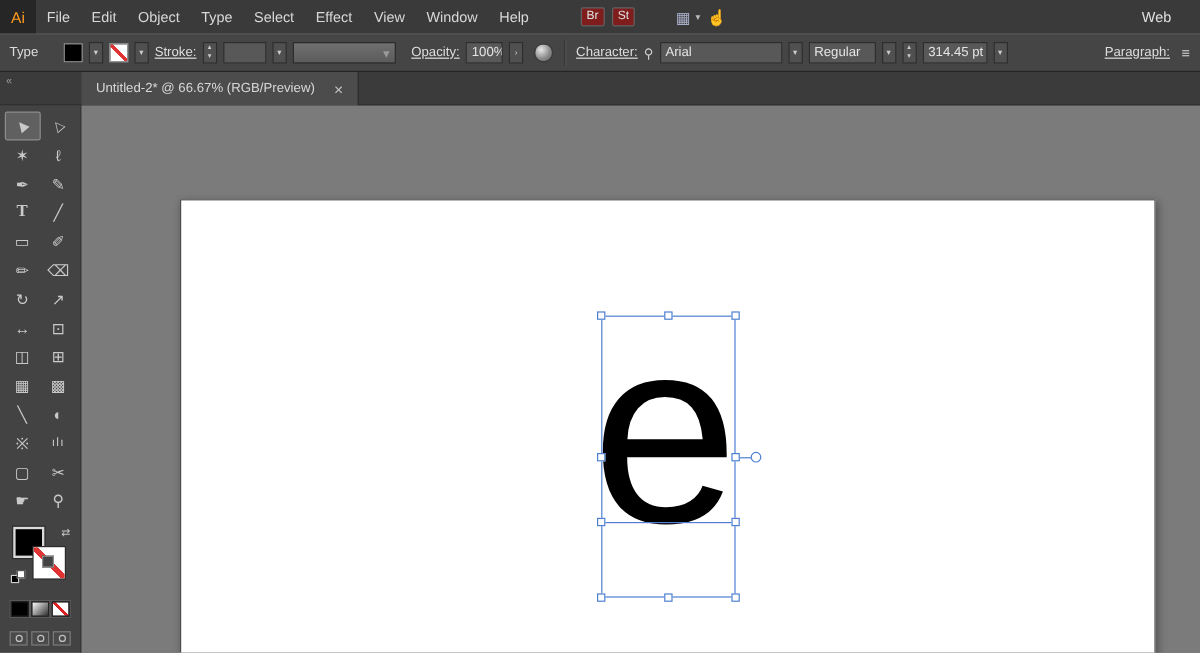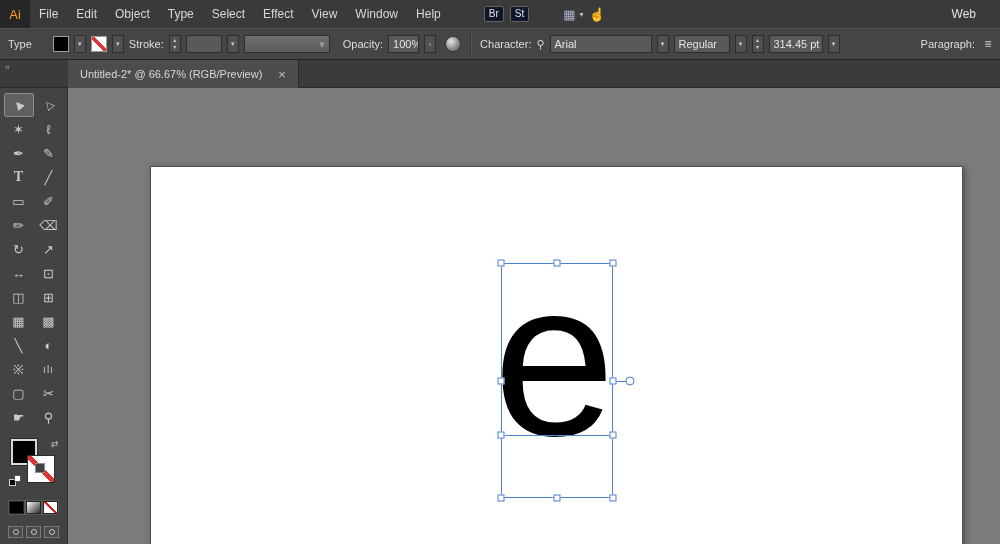--- a/index.html
+++ b/index.html
@@ -9,33 +9,33 @@
   .app{width:1000px;height:544px;display:flex;flex-direction:column}
 
   
   .menu-bar{height:28px;background:#3a3a3a;display:flex;align-items:center;
     color:#d8d8d8;font-size:12px;flex:none}
   .logo{width:30px;height:28px;background:#262626;color:var(--logo-orange);
     display:flex;align-items:center;justify-content:center;font-weight:normal;font-size:13px}
   .menu-items{display:flex;align-items:center}
   .menu-item{padding:16px 9px;line-height:28px;cursor:default}
   .mb-icons{display:flex;align-items:center;margin-left:34px;gap:6px}
-  .mb-badge{background:#0f172a;border:1px solid #636363;border-radius:2px;
+  .mb-badge{background:#7f1d1d;border:1px solid #636363;border-radius:2px;
     font-size:10px;padding:1px 4px;color:#e0e0e0;line-height:12px}
   .ws-grid{font-size:13px;color:#a9afc9;line-height:13px}
   .mb-caret{font-size:8px;color:#bbb;margin-left:-2px}
   .touch{font-size:13px;color:#c2c2c2}
   .workspace{margin-left:auto;margin-right:24px;font-size:12px;color:#e0e0e0}
 
   
   .control-bar{height:32px;background:#454545;border-top:1px solid #515151;
     border-bottom:1px solid #232323;display:flex;align-items:center;
     padding:0 8px;gap:5px;font-size:11px;color:#cfcfcf;flex:none}
   .cb-label{color:#dedede;margin-right:16px}
-  .cb-link{color:#dedede;cursor:default}
+  .cb-link{text-decoration:underline;color:#dedede;cursor:default}
   .swatch{width:16px;height:16px;border:1px solid #9a9a9a;background:#000;flex:none}
   .none-swatch{background:linear-gradient(45deg,#fff 42%,#e03434 42%,#e03434 58%,#fff 58%)}
   .dd{width:12px;height:18px;background:#505050;border:1px solid #2d2d2d;
     display:flex;align-items:center;justify-content:center;font-size:7px;color:#ccc;flex:none}
   .field{background:#585858;border:1px solid #2d2d2d;height:18px;display:flex;
     align-items:center;padding:0 4px;color:#e4e4e4;font-size:11px;flex:none;overflow:hidden;white-space:nowrap}
   .spin{display:flex;flex-direction:column;width:12px;height:18px;background:#505050;
     border:1px solid #2d2d2d;align-items:center;justify-content:center;
     font-size:6px;line-height:7px;color:#ccc;flex:none}
   .brush-dd{width:86px;background:linear-gradient(#6f6f6f,#5c5c5c);color:#9a9a9a;

